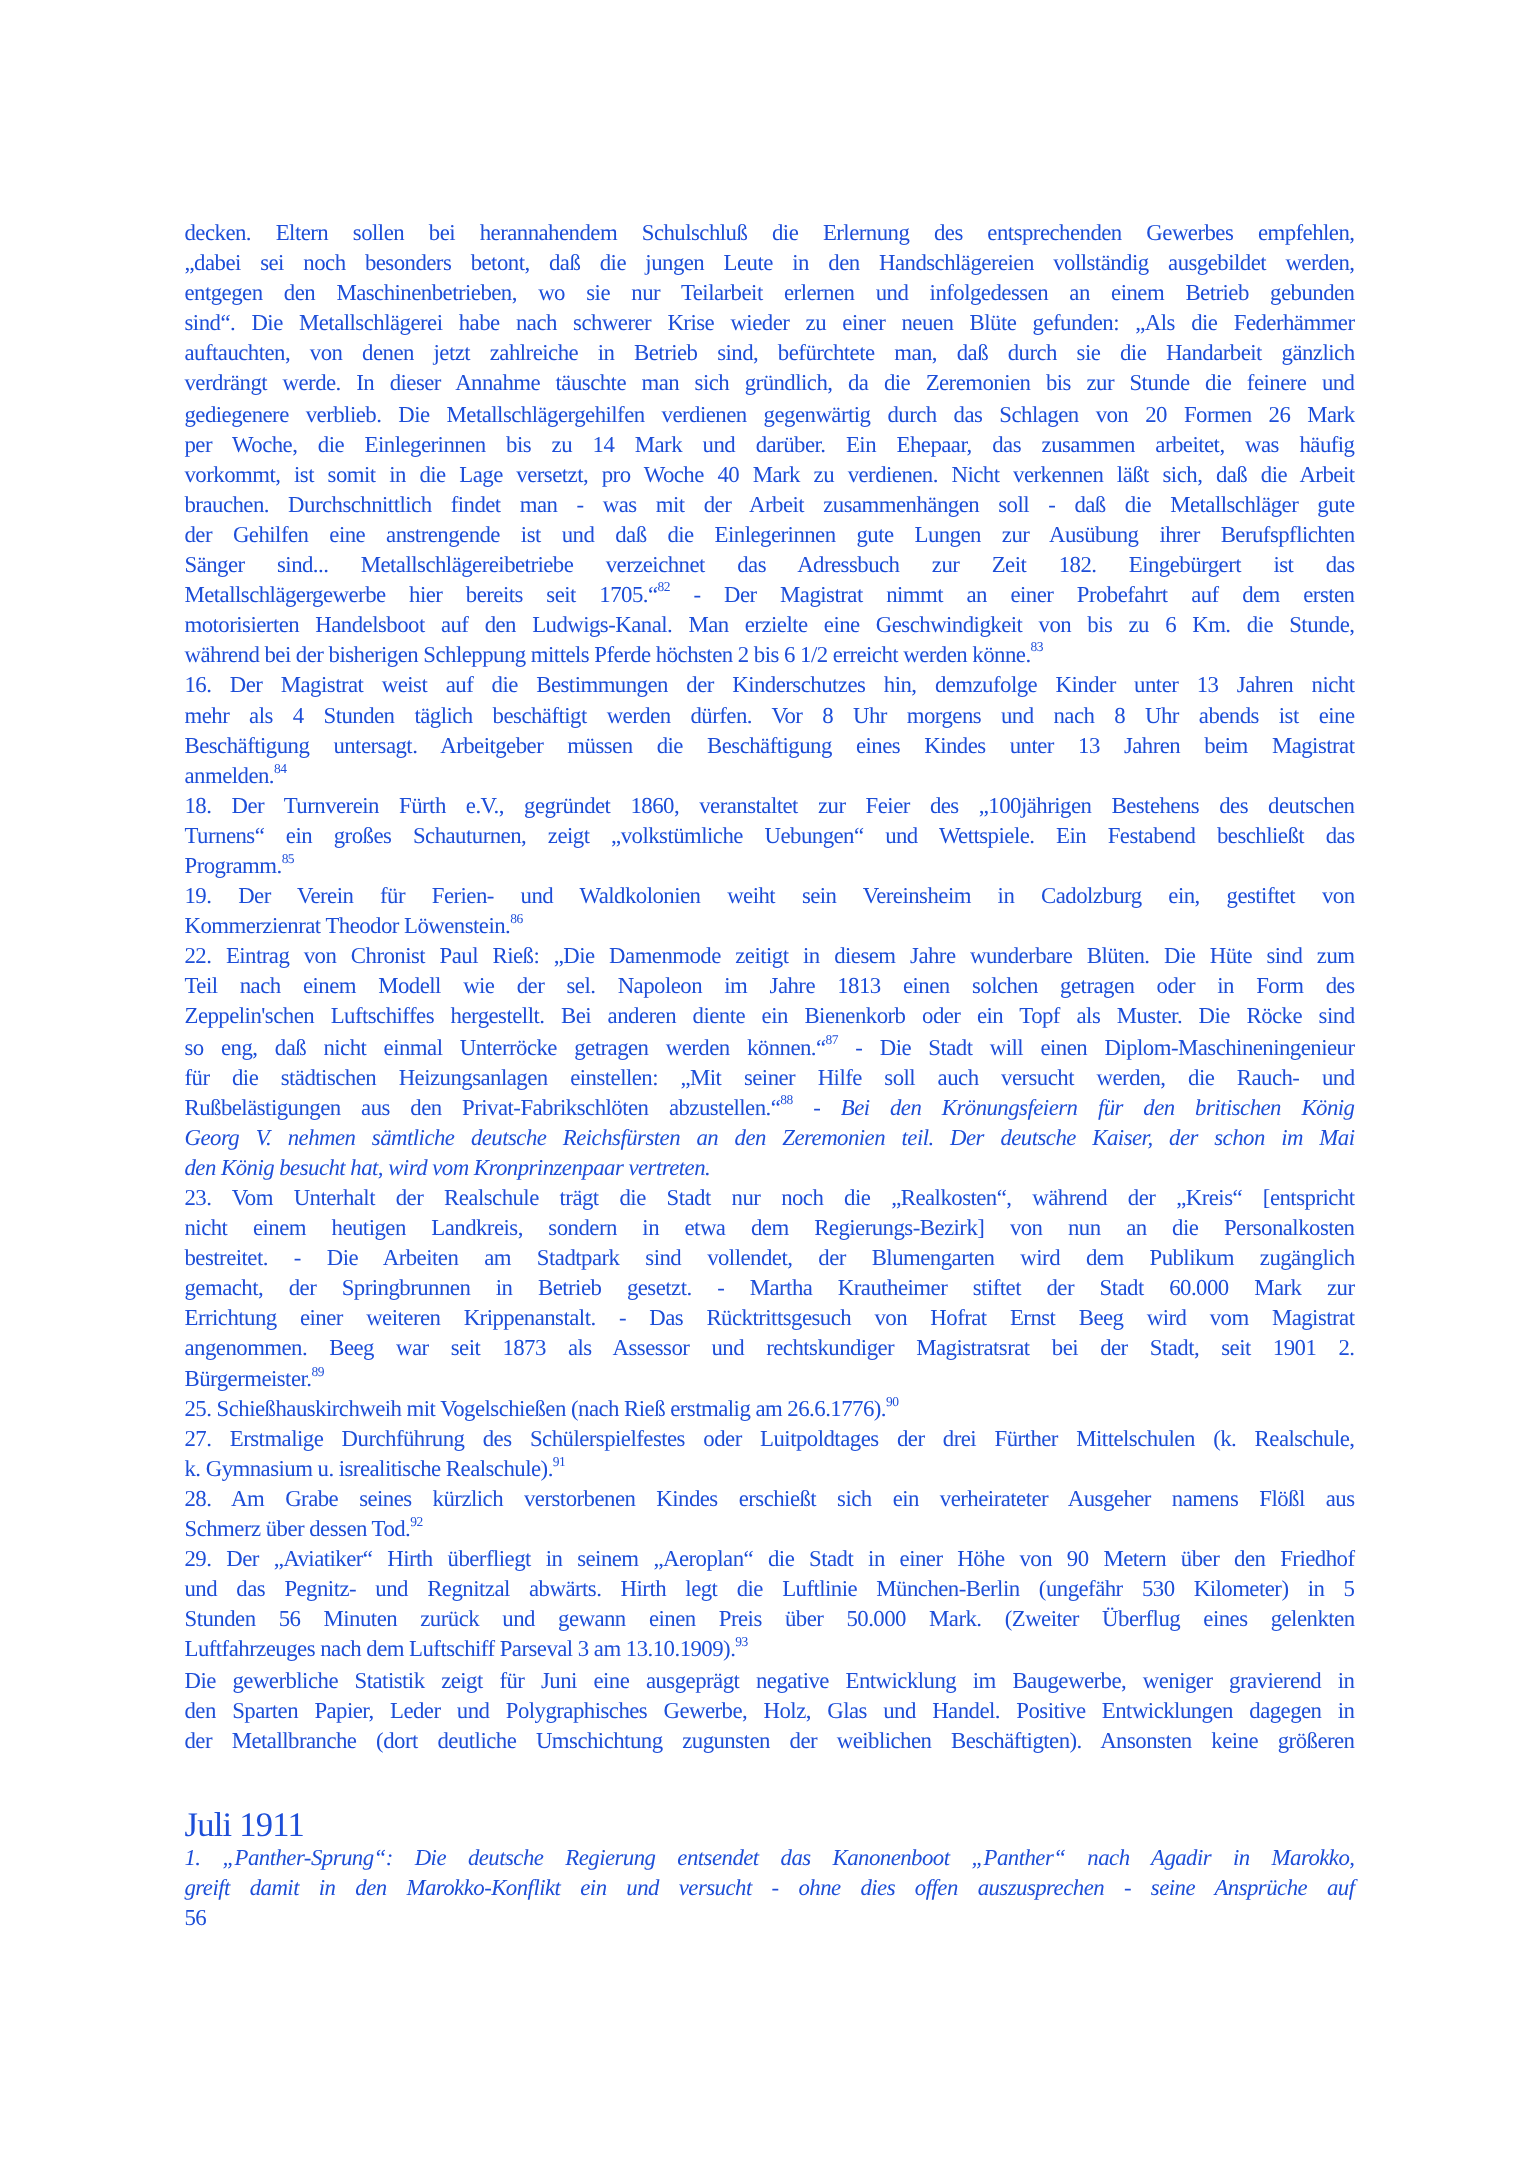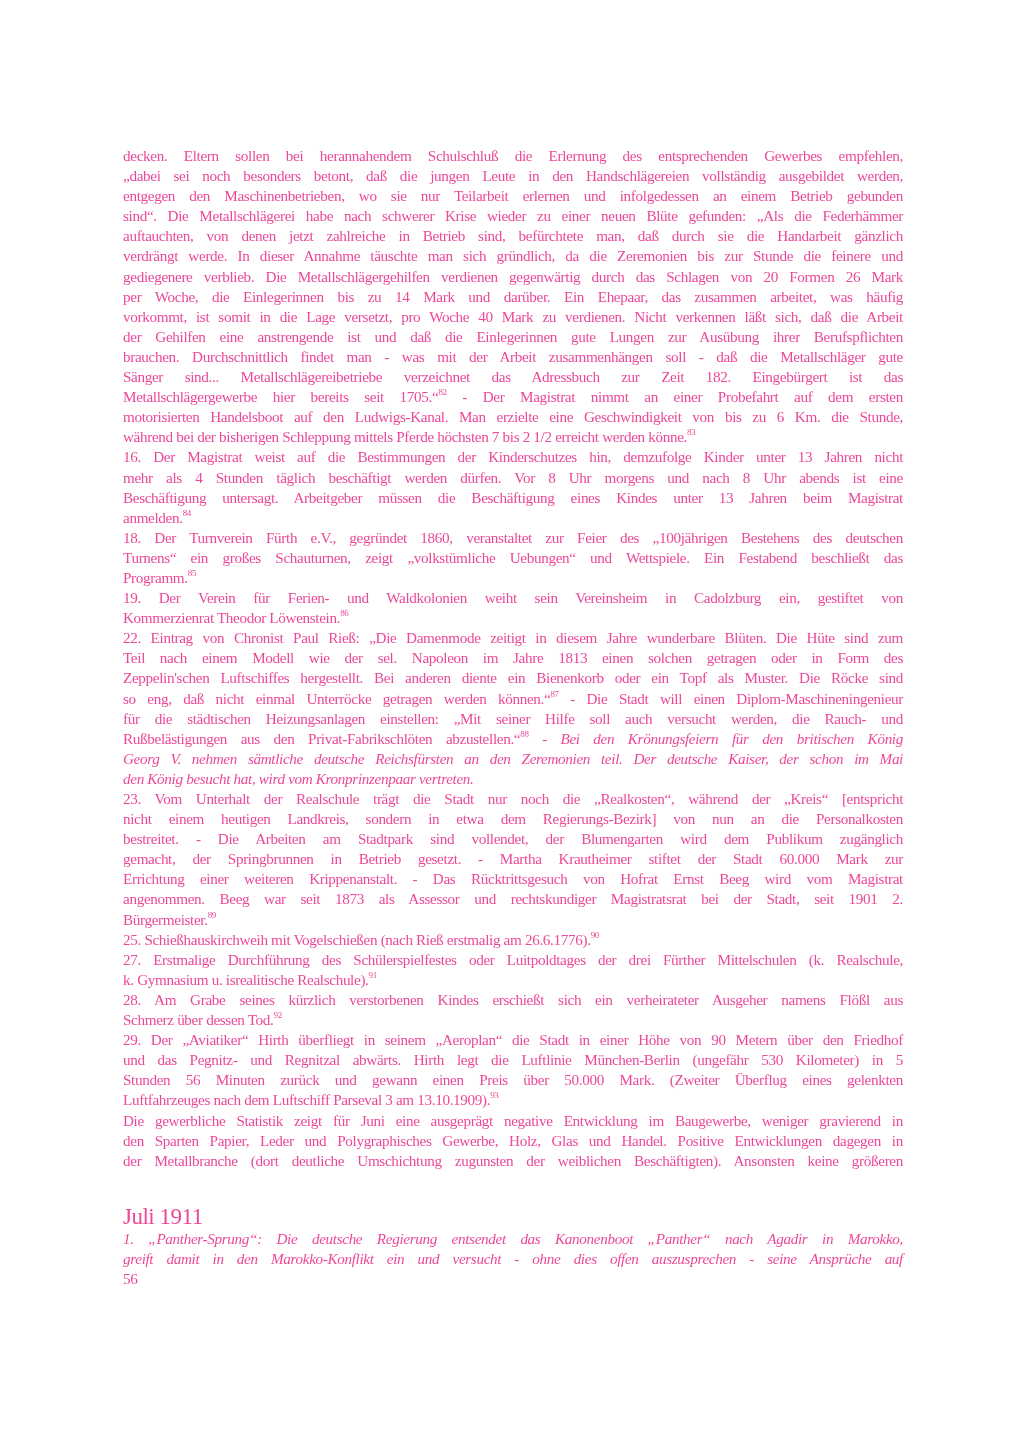--- a/index.html
+++ b/index.html
@@ -1,20 +1,20 @@
 <!DOCTYPE html>
 <html><head>
 <meta charset="utf-8">
 <style>
   html, body { margin: 0; padding: 0; background: #ffffff; }
   body { width: 1024px; height: 1448px; position: relative; overflow: hidden; }
   .page {
     position: absolute; left: 123px; top: 146px; width: 780px;
     font-family: "Liberation Serif", serif; font-size: 15.2px; line-height: 20.1px;
-    color: #ec4899; letter-spacing: -0.35px;
+    color: #1d4ed8; letter-spacing: -0.35px;
   }
   .para { margin: 0; text-align: justify; text-align-last: left; }
   .line { display: block; text-align: justify; text-align-last: justify; white-space: nowrap; }
   .line.last { text-align-last: left; }
   sup { font-size: 9px; line-height: 0; vertical-align: 7px; }
   .it { font-style: italic; }
   .month { font-size: 23px; line-height: 24px; margin-top: 34px; letter-spacing: -0.5px; }
   .pageno { margin-top: 0; }
 </style>
 </head>
@@ -25,26 +25,26 @@
       <div class="para">
         <span class="line"><span>decken. Eltern sollen bei herannahendem Schulschluß die Erlernung des entsprechenden Gewerbes empfehlen,</span></span>
         <span class="line"><span>„dabei sei noch besonders betont, daß die jungen Leute in den Handschlägereien vollständig ausgebildet werden,</span></span>
         <span class="line"><span>entgegen den Maschinenbetrieben, wo sie nur Teilarbeit erlernen und infolgedessen an einem Betrieb gebunden</span></span>
         <span class="line"><span>sind“. Die Metallschlägerei habe nach schwerer Krise wieder zu einer neuen Blüte gefunden: „Als die Federhämmer</span></span>
         <span class="line"><span>auftauchten, von denen jetzt zahlreiche in Betrieb sind, befürchtete man, daß durch sie die Handarbeit gänzlich</span></span>
         <span class="line"><span>verdrängt werde. In dieser Annahme täuschte man sich gründlich, da die Zeremonien bis zur Stunde die feinere und</span></span>
         <span class="line"><span>gediegenere verblieb. Die Metallschlägergehilfen verdienen gegenwärtig durch das Schlagen von 20 Formen 26 Mark</span></span>
         <span class="line"><span>per Woche, die Einlegerinnen bis zu 14 Mark und darüber. Ein Ehepaar, das zusammen arbeitet, was häufig</span></span>
         <span class="line"><span>vorkommt, ist somit in die Lage versetzt, pro Woche 40 Mark zu verdienen. Nicht verkennen läßt sich, daß die Arbeit</span></span>
+        <span class="line"><span>brauchen. Durchschnittlich findet man - was mit der Arbeit zusammenhängen soll - daß die Metallschläger gute</span></span>
         <span class="line"><span>der Gehilfen eine anstrengende ist und daß die Einlegerinnen gute Lungen zur Ausübung ihrer Berufspflichten</span></span>
-        <span class="line"><span>brauchen. Durchschnittlich findet man - was mit der Arbeit zusammenhängen soll - daß die Metallschläger gute</span></span>
         <span class="line"><span>Sänger sind... Metallschlägereibetriebe verzeichnet das Adressbuch zur Zeit 182. Eingebürgert ist das</span></span>
         <span class="line"><span>Metallschlägergewerbe hier bereits seit 1705.“</span><sup>82</sup><span> - Der Magistrat nimmt an einer Probefahrt auf dem ersten</span></span>
         <span class="line"><span>motorisierten Handelsboot auf den Ludwigs-Kanal. Man erzielte eine Geschwindigkeit von bis zu 6 Km. die Stunde,</span></span>
-        <span class="line last"><span>während bei der bisherigen Schleppung mittels Pferde höchsten 7 bis 2 1/2 erreicht werden könne.</span><sup>83</sup></span>
+        <span class="line last"><span>während bei der bisherigen Schleppung mittels Pferde höchsten 2 bis 6 1/2 erreicht werden könne.</span><sup>83</sup></span>
       </div>
       <div class="para">
         <span class="line"><span>16. Der Magistrat weist auf die Bestimmungen der Kinderschutzes hin, demzufolge Kinder unter 13 Jahren nicht</span></span>
         <span class="line"><span>mehr als 4 Stunden täglich beschäftigt werden dürfen. Vor 8 Uhr morgens und nach 8 Uhr abends ist eine</span></span>
         <span class="line"><span>Beschäftigung untersagt. Arbeitgeber müssen die Beschäftigung eines Kindes unter 13 Jahren beim Magistrat</span></span>
         <span class="line last"><span>anmelden.</span><sup>84</sup></span>
       </div>
       <div class="para">
         <span class="line"><span>18. Der Turnverein Fürth e.V., gegründet 1860, veranstaltet zur Feier des „100jährigen Bestehens des deutschen</span></span>
         <span class="line"><span>Turnens“ ein großes Schauturnen, zeigt „volkstümliche Uebungen“ und Wettspiele. Ein Festabend beschließt das</span></span>

